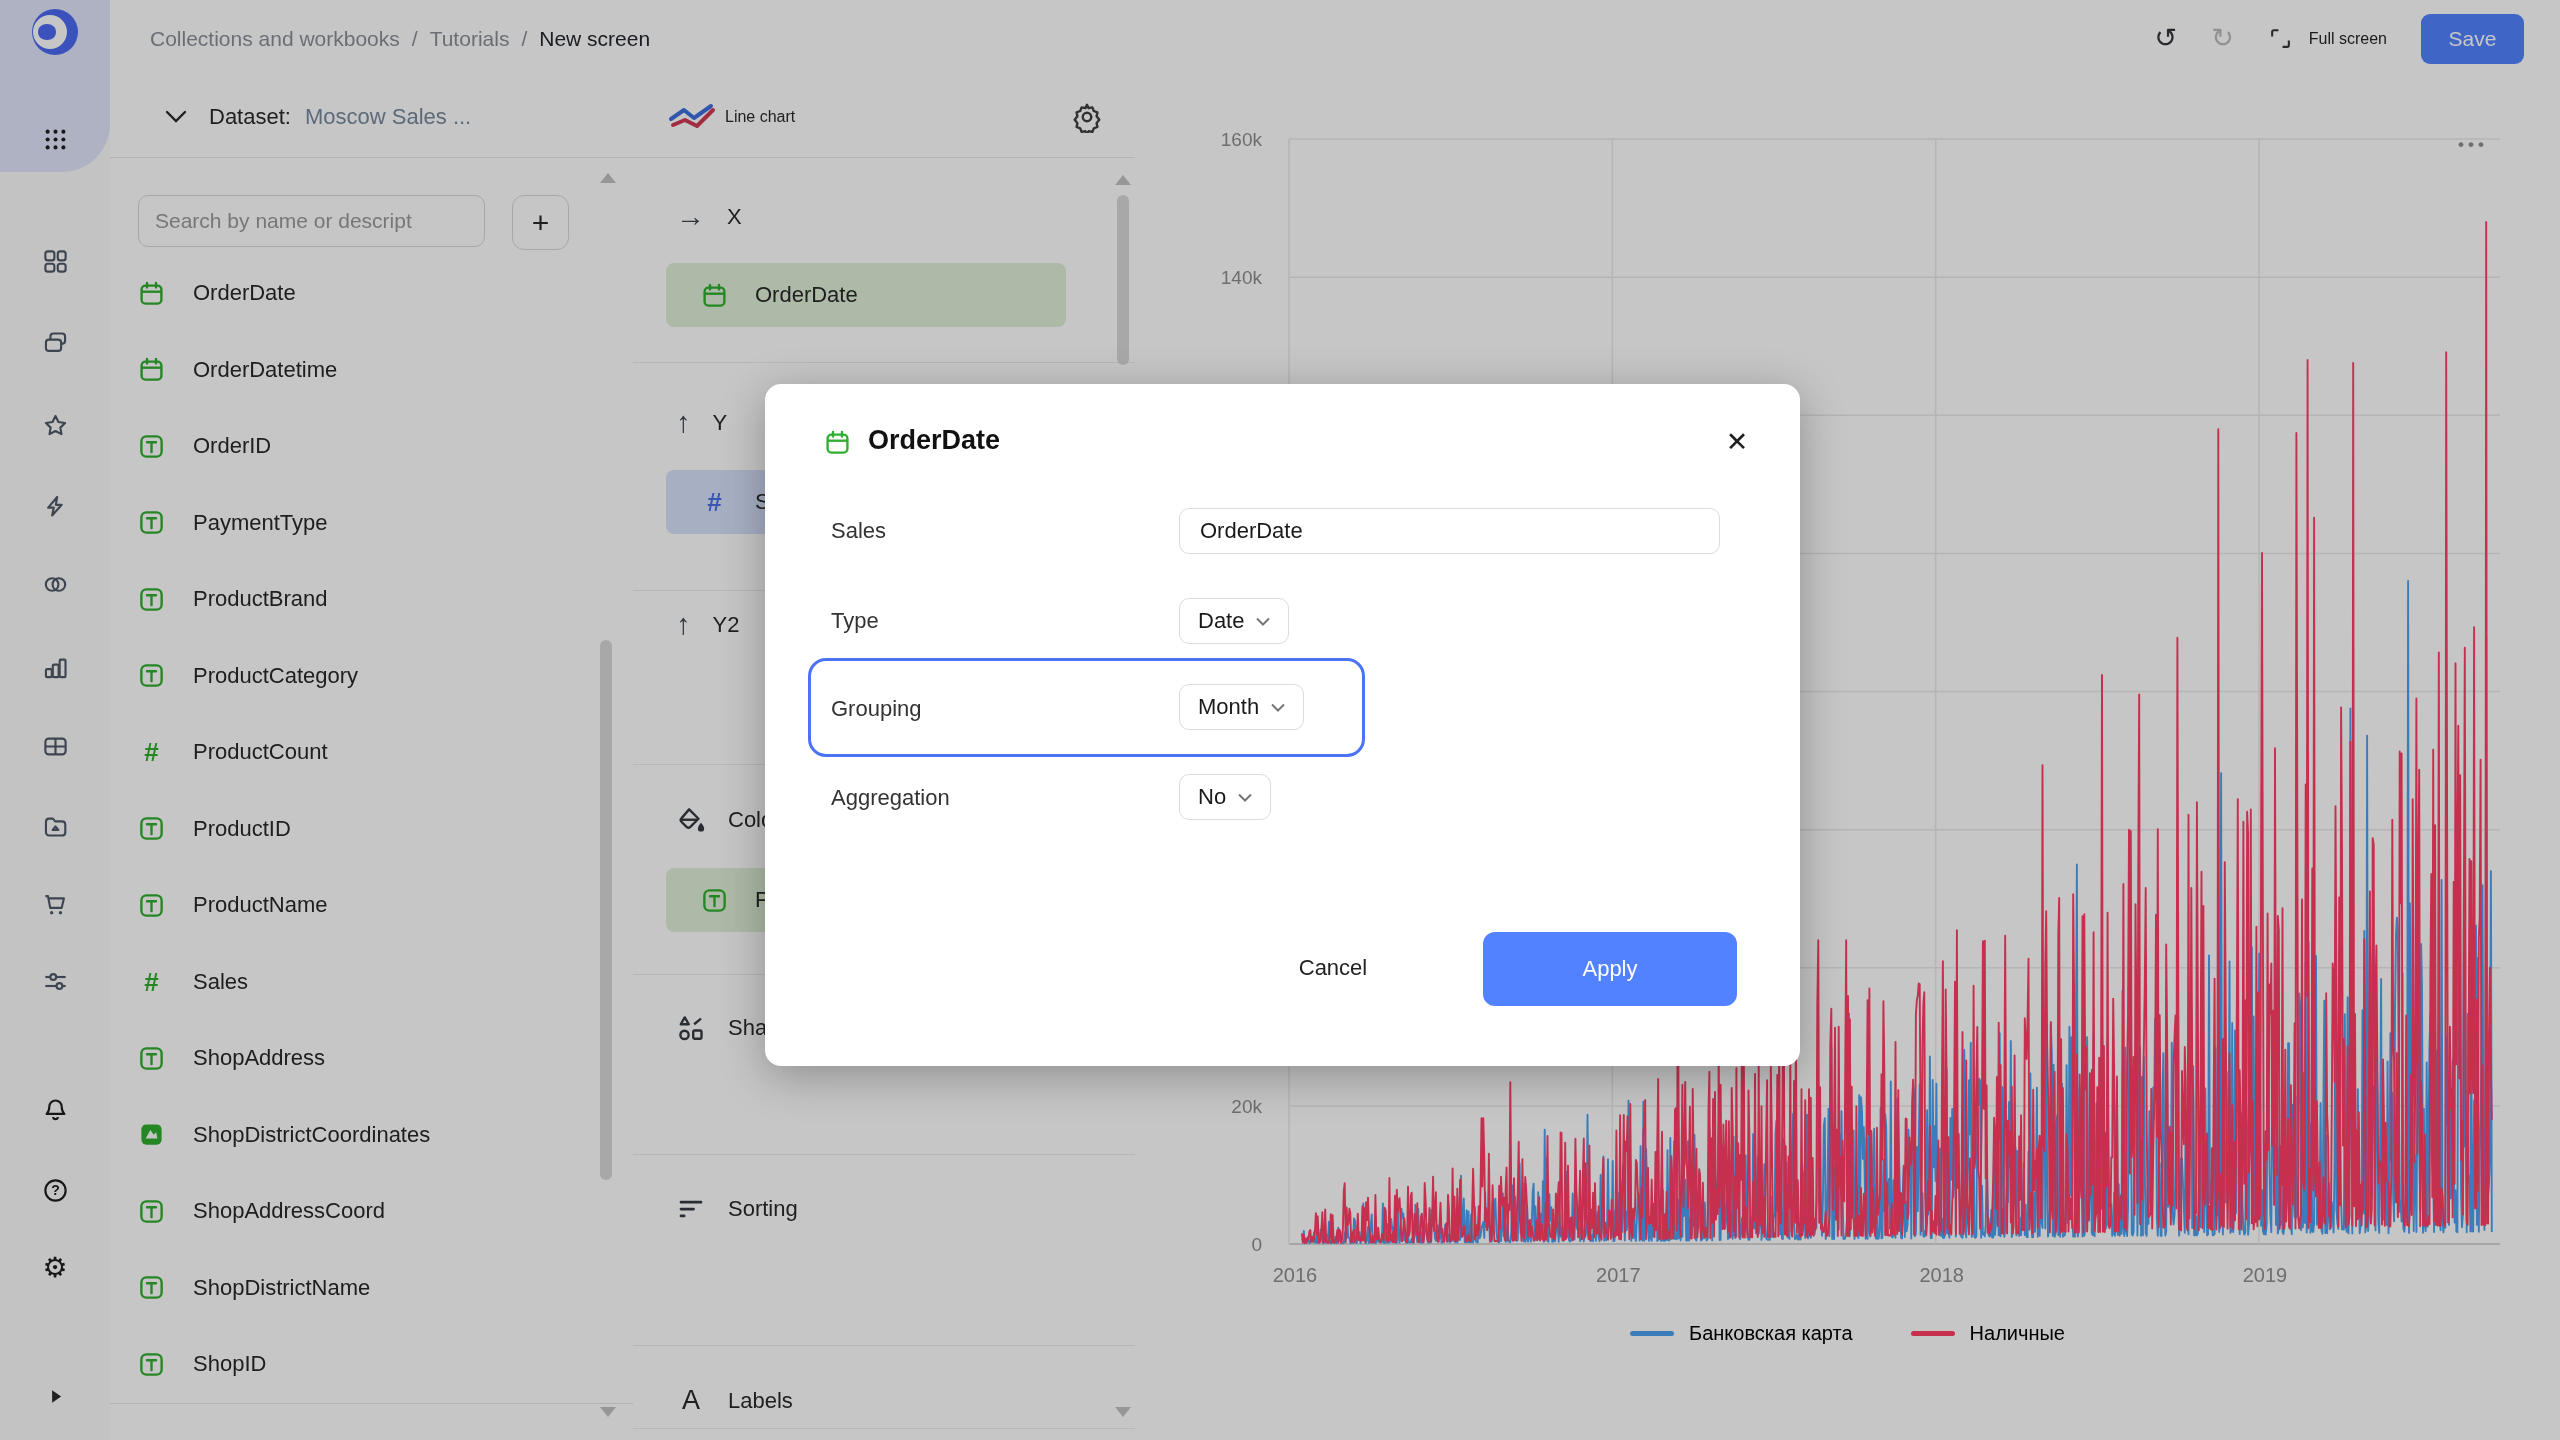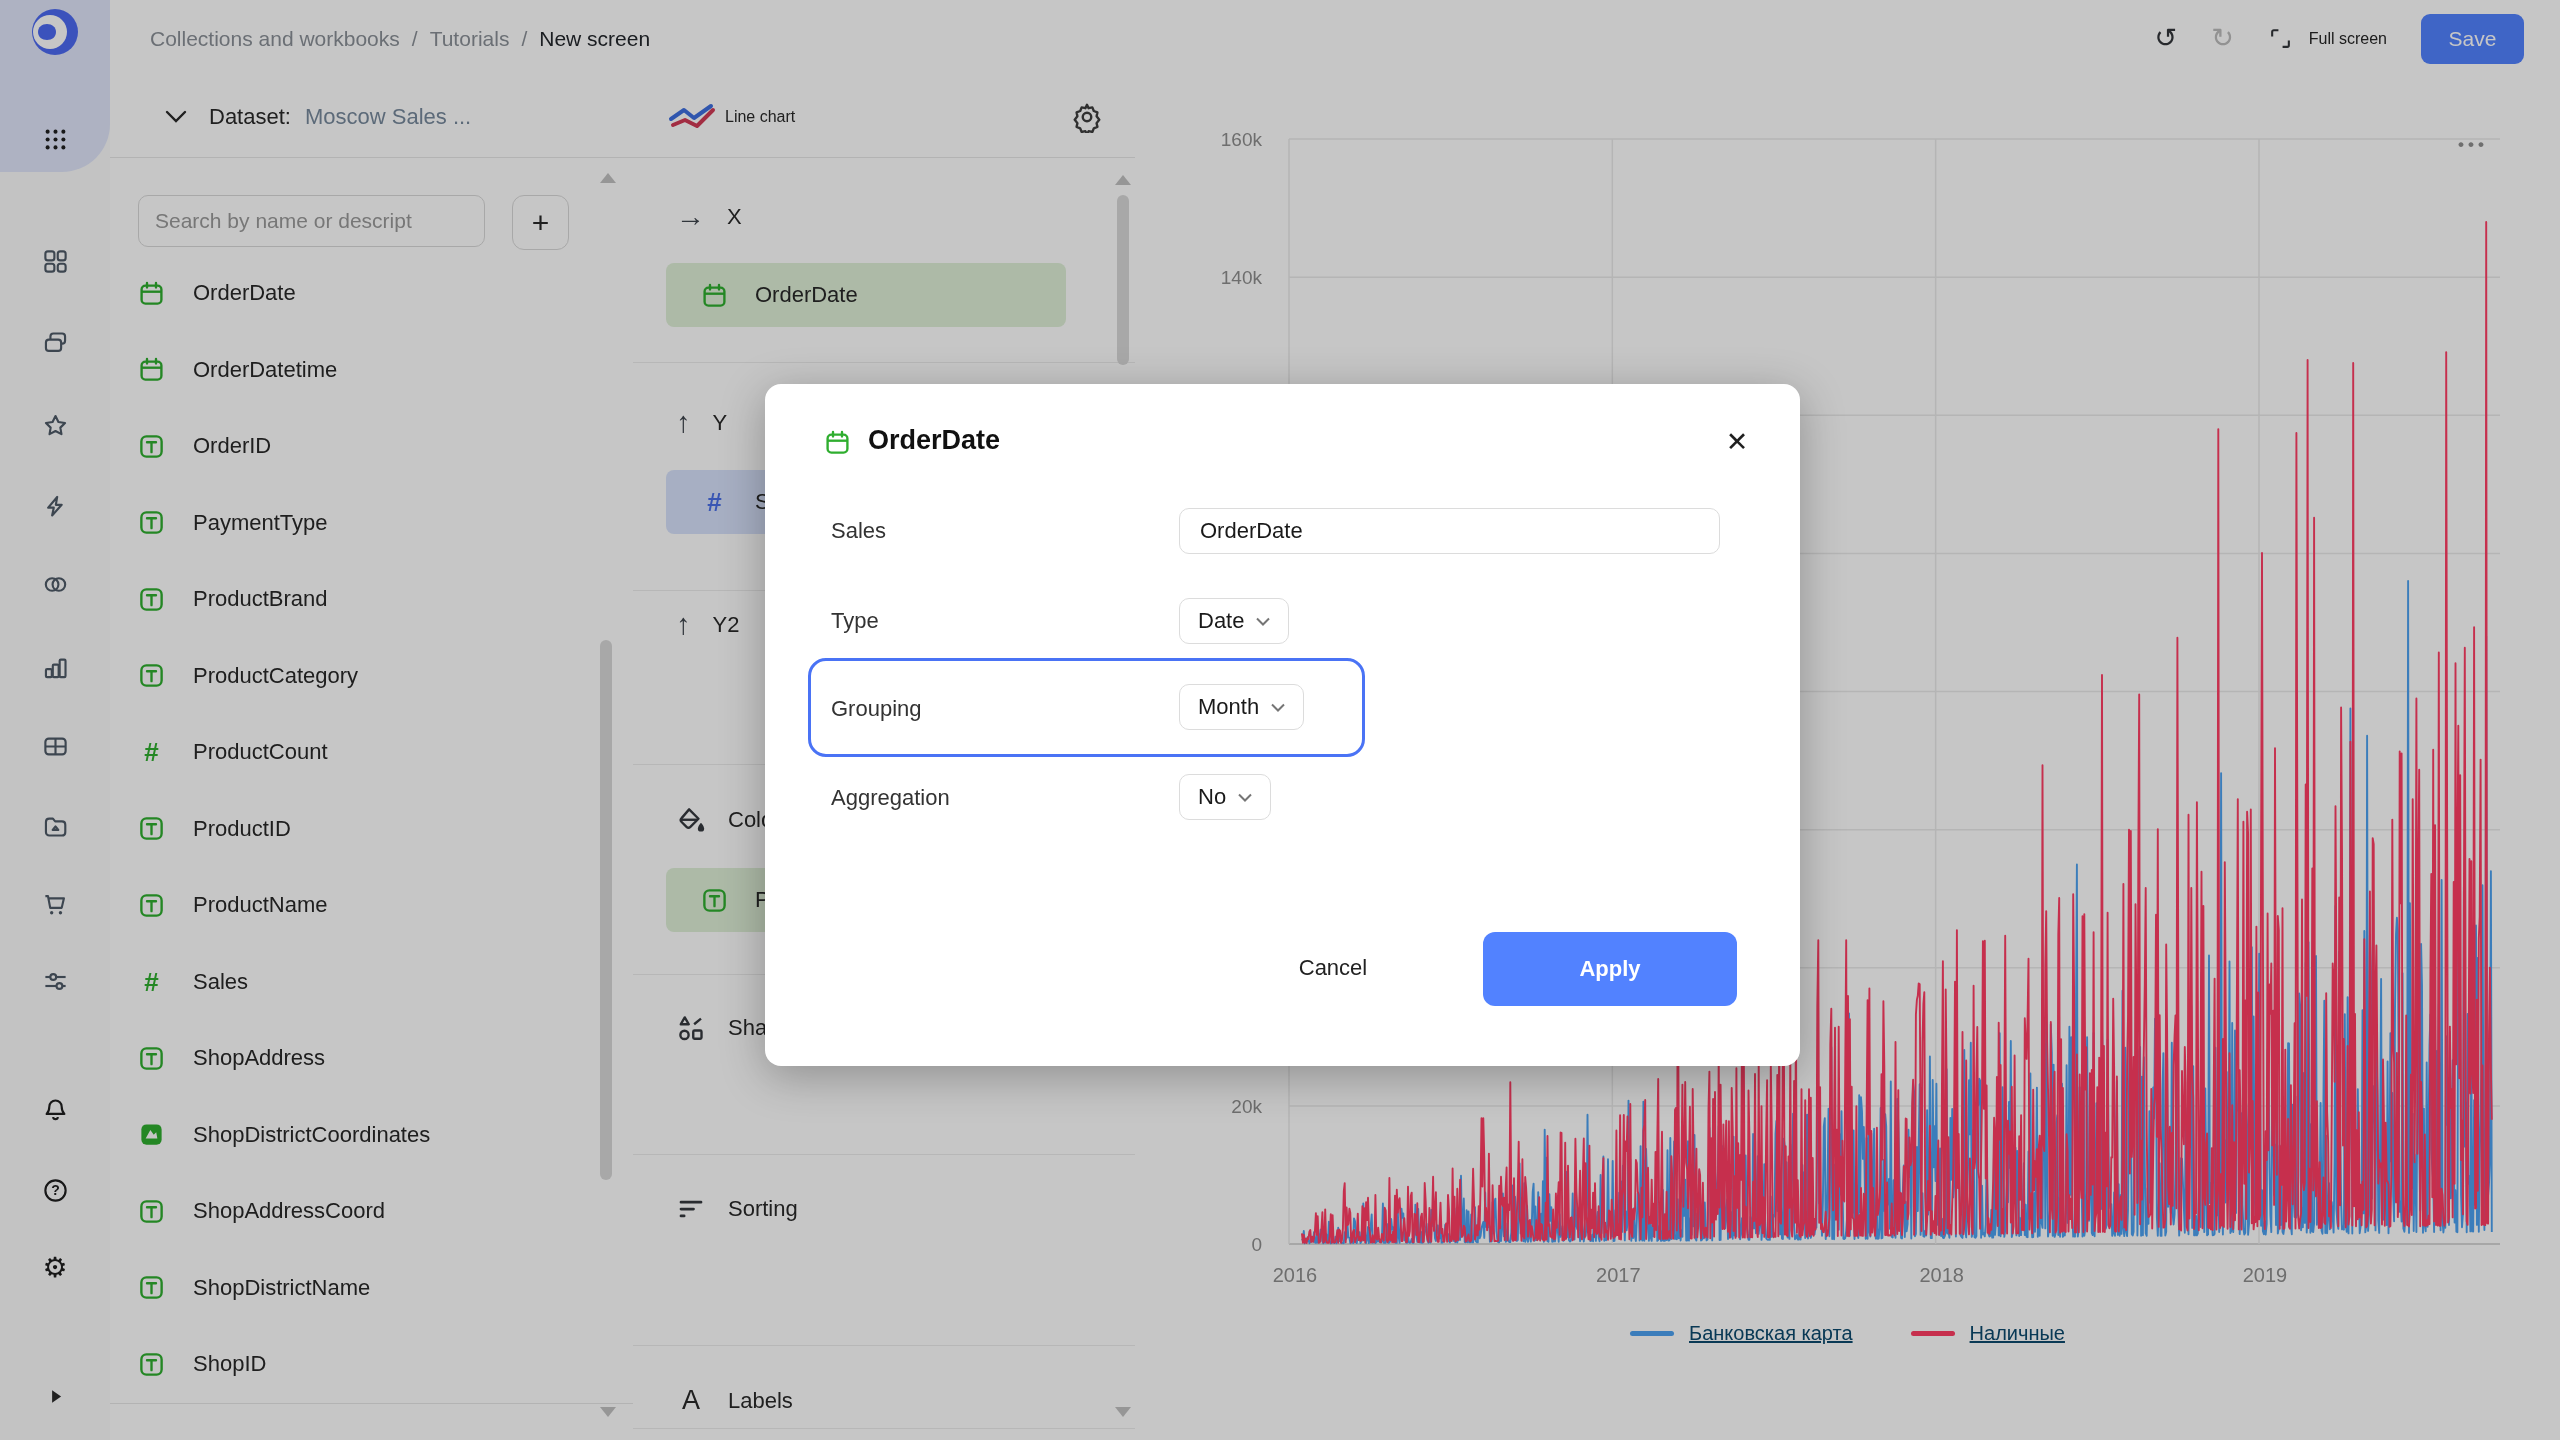--- a/index.html
+++ b/index.html
@@ -64,40 +64,40 @@
   .chip-blue{background:#d7e2fb;}
   .chip .flabel{margin-left:27px;}
   .labels-A{font-size:27px;color:#2a2a2a;font-weight:400;width:30px;text-align:center;}
   
   .chart-panel{position:absolute;left:1135px;top:77px;width:1425px;height:1363px;background:#fff;}
   .chart-svg{position:absolute;left:0;top:0;}
   .dots-menu{position:absolute;left:1323px;top:58px;font-size:17px;letter-spacing:4px;color:#8f8f8f;font-weight:700;}
   .legend{position:absolute;left:0;top:1245px;width:100%;display:flex;justify-content:center;gap:58px;}
   .legend-item{display:flex;align-items:center;gap:15px;}
   .legend-swatch{width:44px;height:5px;border-radius:3px;}
-  .legend-label{font-size:20px;color:#0c4a6e;text-decoration:underline;}
+  .legend-label{font-size:20px;color:#000000;}
   
   .dim{position:absolute;left:0;top:0;width:2560px;height:1440px;background:rgba(0,0,0,0.225);z-index:50;}
   .modal{position:absolute;left:765px;top:384px;width:1035px;height:682px;background:#fff;border-radius:16px;z-index:60;
          box-shadow:0 10px 45px rgba(0,0,0,0.28);}
   .m-title-ico{position:absolute;left:59px;top:45px;width:27px;height:27px;color:#2fae2f;}
   .m-title{position:absolute;left:103px;top:41px;font-size:27px;font-weight:600;color:#111;}
   .m-close{position:absolute;left:952px;top:38px;width:40px;height:40px;display:flex;align-items:center;justify-content:center;
            font-size:27px;color:#1f1f1f;}
   .m-label{position:absolute;left:66px;font-size:22px;color:#333;}
   .m-input{position:absolute;left:414px;top:124px;width:541px;height:46px;border:1px solid #dcdcdc;border-radius:10px;
            font-size:22px;color:#1a1a1a;padding:0 20px;box-sizing:border-box;font-family:"Liberation Sans",sans-serif;outline:none;}
   .m-select{position:absolute;height:46px;border:1px solid #dcdcdc;border-radius:10px;display:flex;align-items:center;
             padding:0 18px;gap:12px;font-size:22px;color:#1a1a1a;box-sizing:border-box;background:#fff;}
   .m-ring{position:absolute;left:43px;top:274px;width:557px;height:99px;border:3px solid #4a73f5;border-radius:18px;box-sizing:border-box;}
   .chev{width:14px;height:9px;}
   .m-cancel{position:absolute;left:508px;top:556px;width:120px;height:56px;display:flex;align-items:center;justify-content:center;
             font-size:22px;color:#222;border-radius:10px;}
   .m-apply{position:absolute;left:718px;top:548px;width:254px;height:74px;background:#5282ff;border-radius:12px;color:#fff;
-           font-size:22px;display:flex;align-items:center;justify-content:center;font-weight:bold;}
+           font-size:22px;display:flex;align-items:center;justify-content:center;}
 </style>
 </head>
 <body>
 
 <div class="app">
 
   <aside class="rail">
     <div class="rail-blob"></div>
     <div class="abs" style="left:31px;top:8px;width:48px;height:48px;">
       <svg viewBox="0 0 48 48">

